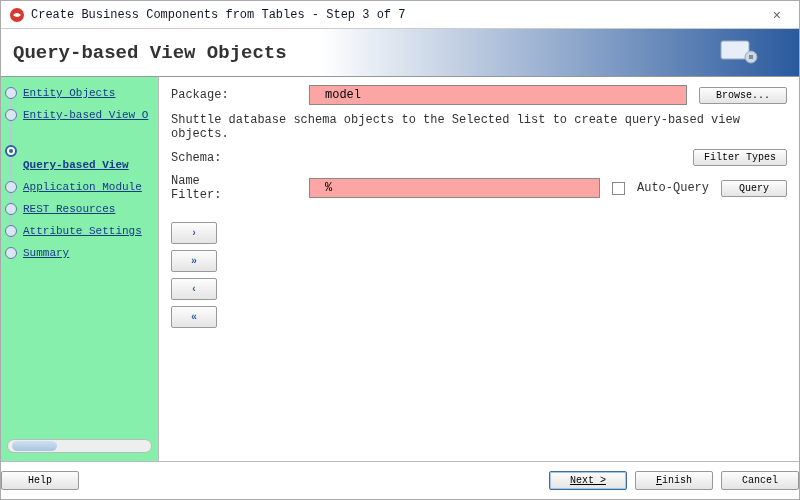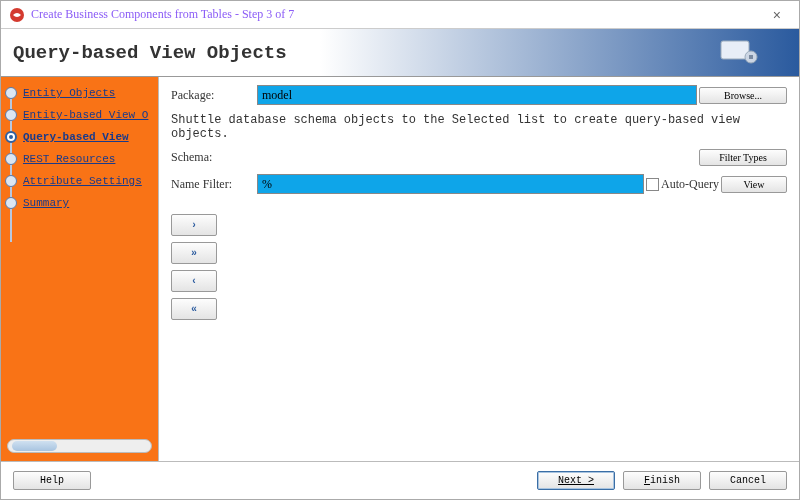--- a/index.html
+++ b/index.html
@@ -1,45 +1,45 @@
 <!DOCTYPE html>
 <html><head>
 <meta charset="utf-8">
 <style>
 * { box-sizing: border-box; margin: 0; padding: 0; }
 body { font-family: "Courier New", monospace; font-size: 12px; background: #fff; width: 800px; height: 500px; overflow: hidden; border: 1px solid #aaa; }
 .titlebar { height: 28px; background: #fff; border-bottom: 1px solid #ccc; display: flex; align-items: center; padding: 0 8px; }
 .titlebar .logo { width: 16px; height: 16px; margin-right: 6px; }
-.titlebar .title { flex: 1; color: #8b5cf6; font-family: Liberation Serif, serif; font-size: 12px; }
+.titlebar .title { flex: 1; color: #0f172a; font-family: Liberation Mono, monospace; font-size: 12px; }
 .titlebar .close { font-family: Arial; color: #666; font-size: 14px; padding: 2px 10px; }
 .banner { height: 48px; background: linear-gradient(to right, #fff 40%, #2a5a9e); display: flex; align-items: center; padding: 0 12px; border-bottom: 1px solid #999; position: relative; }
 .banner h1 { font-weight: bold; font-size: 19px; color: #333; }
 .banner-icon { position: absolute; right: 40px; top: 8px; width: 40px; height: 28px; }
 .body { display: flex; height: 384px; }
-.sidebar { width: 158px; border-right: 1px solid #bbb; padding: 10px 4px; position: relative; background: #f97316; }
+.sidebar { width: 158px; border-right: 1px solid #bbb; padding: 10px 4px; position: relative; background: #86efac; }
 .step { display: flex; align-items: center; margin-bottom: 10px; white-space: nowrap; overflow: hidden; }
 .step .dot { width: 12px; height: 12px; border-radius: 50%; border: 1px solid #5a7aaa; background: #dce6f2; margin-right: 6px; flex-shrink: 0; position: relative; z-index: 2; }
 .step.current .dot { border: 2px solid #3060a0; background: #fff; }
 .step.current .dot::after { content: ""; position: absolute; inset: 2px; border-radius: 50%; background: #3060a0; }
 .step a { color: #1a3a8a; text-decoration: underline; font-size: 11px; }
-.step.current a { font-weight: bold; }
+.step.current a { font-weight: bold; margin-top: 28px; }
 .rail { position: absolute; left: 9px; top: 15px; width: 2px; height: 150px; background: #b8c8df; z-index: 1; }
 .hscroll { position: absolute; bottom: 8px; left: 6px; right: 6px; height: 14px; border: 1px solid #bbb; border-radius: 7px; background: #eee; display: flex; align-items: center; }
 .hscroll .thumb { width: 45px; height: 10px; background: linear-gradient(#cfe0f0,#a8c4e0); border-radius: 5px; margin-left: 4px; }
 .main { flex: 1; padding: 8px 12px; color: #333; }
 .desc { margin-bottom: 8px; }
-.row { display: flex; align-items: center; margin-bottom: 8px; gap: 2px; font-family: Liberation Serif, serif; }
+.row { display: flex; align-items: center; margin-bottom: 8px; gap: 12px; }
 .label { width: 84px; }
-.input { flex: 1; border: 1px solid #888; height: 20px; padding: 2px 4px; background: #0ea5e9; font-family: inherit; font-size: 12px; }
+.input { flex: 1; border: 1px solid #888; height: 20px; padding: 2px 15px; background: #fca5a5; font-family: inherit; font-size: 12px; margin-left: 42px; }
 .btn { background: linear-gradient(#fdfdfd,#e4e4e4); border: 1px solid #999; border-radius: 2px; padding: 2px 10px; font-family: inherit; font-size: 10px; min-width: 66px; text-align: center; cursor: pointer; }
 .btn.wide { min-width: 88px; }
 .checkbox { width: 13px; height: 13px; border: 1px solid #888; background: #fff; }
 .shuttle { margin-top: 20px; }
 .shuttle .btn { width: 46px; min-width: 46px; height: 22px; display: flex; align-items: center; justify-content: center; margin-bottom: 6px; color: #2a5a9e; font-weight: bold; }
-.footer { height: 38px; border-top: 1px solid #bbb; display: flex; align-items: center; padding: 0 12px; gap: 8px; }
+.footer { height: 38px; border-top: 1px solid #bbb; display: flex; align-items: center; padding: 0 0; gap: 8px; }
 .footer .spacer { flex: 1; }
 .footer .btn { min-width: 78px; padding: 3px 10px; position: relative; }
 .btn.default { border: 1px solid #3b6ea5; box-shadow: 0 0 0 1px #a8c4e0 inset; text-decoration: underline; }
 u.mn { text-decoration: underline; }
 </style>
 </head>
 <body>
 
 <div class="titlebar">
   <span class="logo">
@@ -73,20 +73,24 @@
     <div class="step">
         <span class="dot"></span>
         <a>Entity-based View O</a>
       </div>
     <div class="step current">
         <span class="dot"></span>
         <a>Query-based View</a>
       </div>
     <div class="step">
         <span class="dot"></span>
+        <a>Application Module</a>
+      </div>
+    <div class="step">
+        <span class="dot"></span>
         <a>REST Resources</a>
       </div>
     <div class="step">
         <span class="dot"></span>
         <a>Attribute Settings</a>
       </div>
     <div class="step">
         <span class="dot"></span>
         <a>Summary</a>
       </div>
@@ -105,21 +109,21 @@
     <div class="row">
       <span class="label">Schema:</span>
       <span style="flex:1"></span>
       <button class="btn wide">Filter Types</button>
     </div>
     <div class="row">
       <span class="label">Name Filter:</span>
       <input class="input" style="flex: 1 1 0%;" value="%">
       <span class="checkbox"></span>
       <span>Auto-Query</span>
-      <button class="btn">View</button>
+      <button class="btn">Query</button>
     </div>
 
     <div class="shuttle">
       <button class="btn">
           <span>›</span>
         </button>
       <button class="btn">
           <span>»</span>
         </button>
       <button class="btn">

